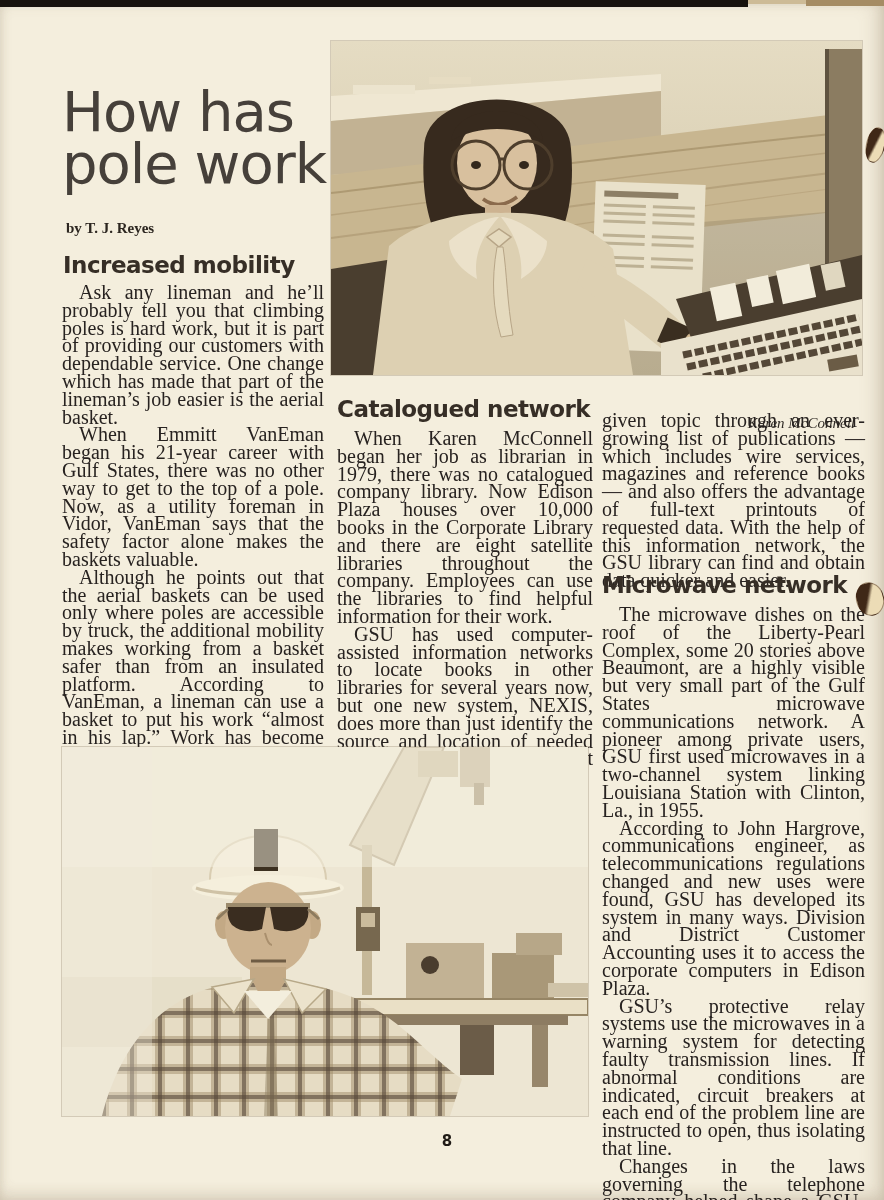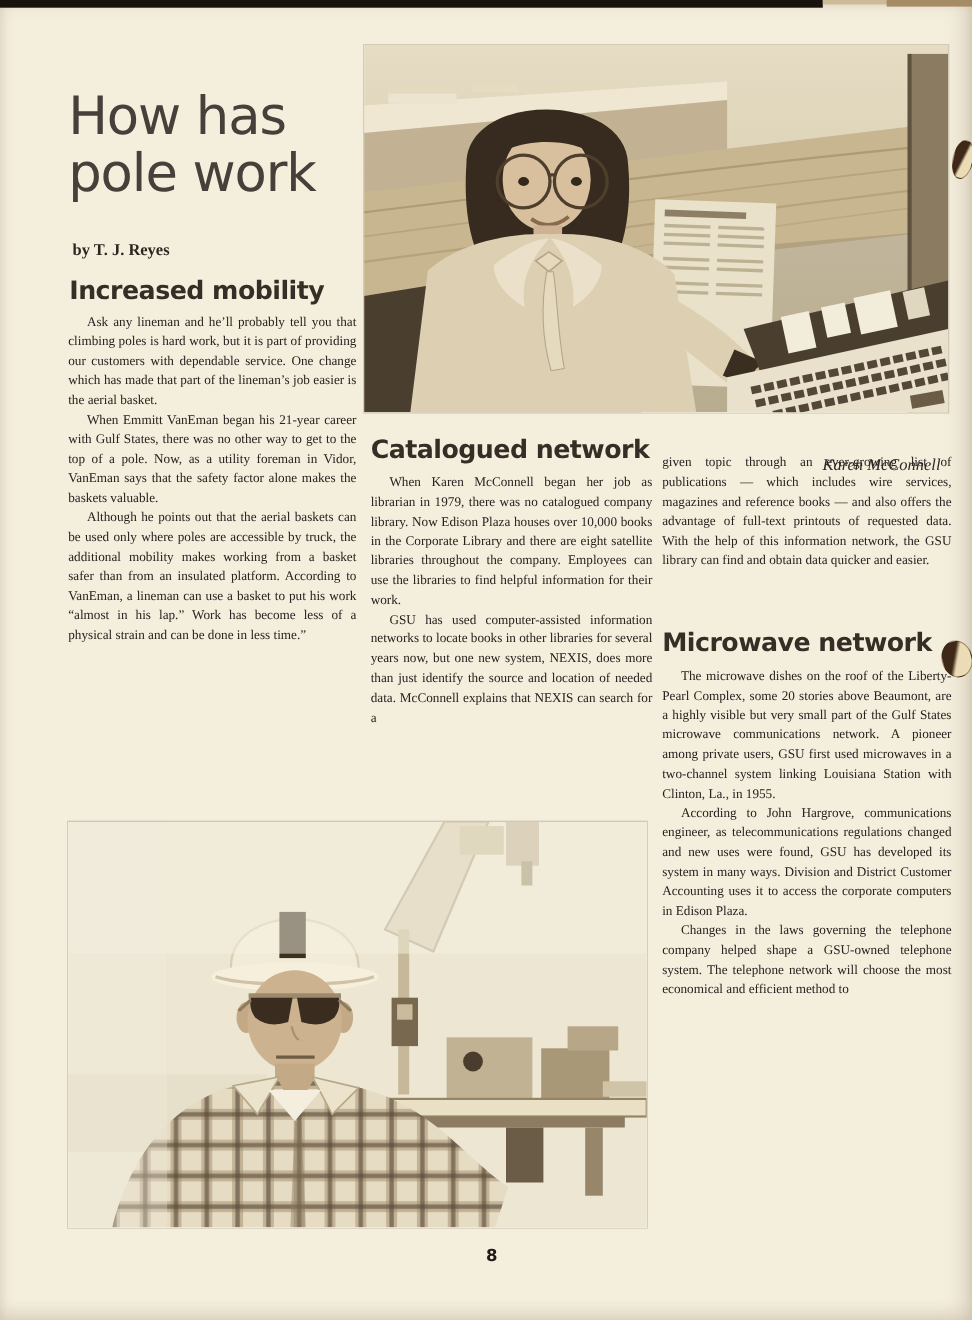--- a/index.html
+++ b/index.html
@@ -8,31 +8,31 @@
     background:#f4eedd;
     box-shadow:inset -8px 0 18px rgba(120,100,70,.18), inset 0 -6px 14px rgba(120,100,70,.12), inset 0 4px 8px rgba(60,50,30,.08);
     font-family:"Liberation Serif", serif;color:#272220;
   }
   .scan-strip-black{position:absolute;left:0;top:0;width:748px;height:7px;background:#17120d;}
   .scan-strip-tan{position:absolute;left:748px;top:0;width:136px;height:4px;background:#cdbb97;}
   .scan-strip-tan2{position:absolute;left:806px;top:0;width:78px;height:6px;background:#a58c64;}
   .title{
     position:absolute;left:62px;top:48px;width:290px;
     font-family:"DejaVu Sans", sans-serif;font-weight:400;color:#46403a;
-    font-size:48px;line-height:52px;letter-spacing:-1px;
+    font-size:56px;line-height:52px;letter-spacing:-1px;
   }
   .byline{position:absolute;left:66px;top:220px;font-family:"Liberation Serif",serif;font-weight:700;font-size:15px;color:#2c2620;text-align:center;}
   .sec-heading{
     position:absolute;margin:0;font-family:"DejaVu Sans", sans-serif;font-weight:700;
     font-size:23px;letter-spacing:-0.5px;color:#362e26;
   }
   #h-mobility{left:63px;top:252px;}
   #h-library{left:337px;top:396px;}
   #h-microwave{left:602px;top:572px;}
-  .col{position:absolute;font-size:12px;line-height:17.8px;text-align:justify;hyphens:auto;}
+  .col{position:absolute;font-size:20px;line-height:17.8px;text-align:justify;hyphens:auto;}
   .col p{margin:0;text-indent:17px;}
   #col1{left:62px;top:284px;width:262px;}
   #col2{left:337px;top:430px;width:256px;}
   #col3a{left:602px;top:412px;width:263px;}
   #col3b{left:602px;top:606px;width:263px;}
   .caption{position:absolute;font-style:italic;font-size:15px;color:#2e2924;margin-top:36px;}
   #cap-emmitt{left:63px;top:716px;}
   #cap-karen{left:602px;top:379px;width:253px;text-align:right;}
   .photo{position:absolute;overflow:hidden;box-shadow:0 0 0 1px rgba(110,95,70,.25);}
   #photo-karen{left:331px;top:41px;width:531px;height:334px;}
@@ -166,20 +166,21 @@
 
   <div class="col" id="col3a">
     <p style="text-indent:0">given topic through an ever-growing list of publications — which includes wire services, magazines and reference books — and also offers the advantage of full-text printouts of requested data. With the help of this information network, the GSU library can find and obtain data quicker and easier.</p>
   </div>
 
   <h2 class="sec-heading" id="h-microwave">Microwave network</h2>
 
   <div class="col" id="col3b">
     <p>The microwave dishes on the roof of the Liberty-Pearl Complex, some 20 stories above Beaumont, are a highly visible but very small part of the Gulf States microwave communications network. A pioneer among private users, GSU first used microwaves in a two-channel system linking Louisiana Station with Clinton, La., in 1955.</p>
     <p>According to John Hargrove, communications engineer, as telecommunications regulations changed and new uses were found, GSU has developed its system in many ways. Division and District Customer Accounting uses it to access the corporate computers in Edison Plaza.</p>
+    <p>GSU’s protective relay systems use the microwaves in a warning system for detecting faulty transmission lines. If abnormal conditions are indicated, circuit breakers at each end of the problem line are instructed to open, thus isolating that line.</p>
     <p>Changes in the laws governing the telephone company helped shape a GSU-owned telephone system. The telephone network will choose the most economical and efficient method to</p>
   </div>
 
   <div class="photo" id="photo-emmitt">
     <svg viewBox="0 0 526 369" preserveAspectRatio="none">
       <defs>
         <pattern id="plaid" width="28" height="28" patternUnits="userSpaceOnUse">
           <rect width="28" height="28" fill="#e6dcc4"></rect>
           <rect y="9" width="28" height="10" fill="#a08c6a" opacity="0.5"></rect>
           <rect x="9" width="10" height="28" fill="#a08c6a" opacity="0.5"></rect>

